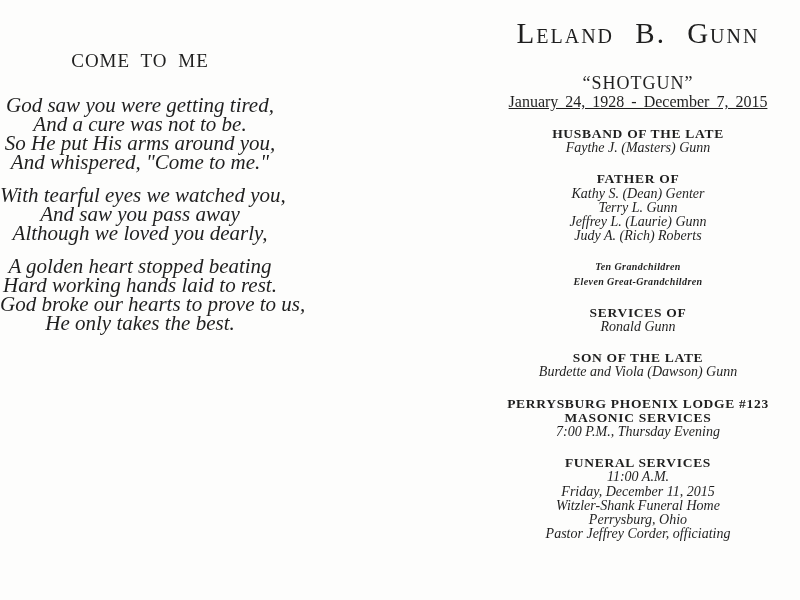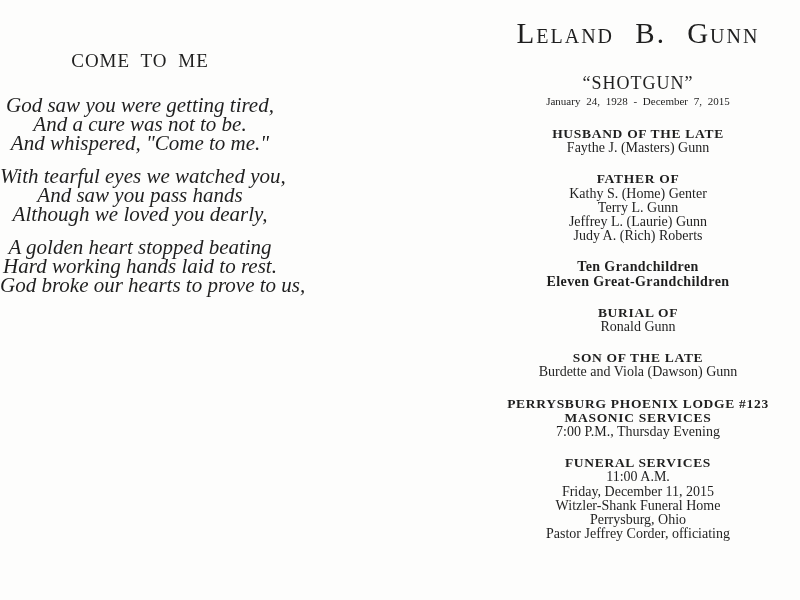--- a/index.html
+++ b/index.html
@@ -60,93 +60,97 @@
     white-space:nowrap;
   }
   .nickname{
     font-variant:small-caps;
     font-size:18px;
     line-height:19px;
     letter-spacing:1px;
     margin-top:26px;
   }
   .life-dates{
-    font-size:11px;
+    font-size:16px;
     line-height:17px;
     word-spacing:3px;
+    text-decoration:underline;
   }
   .sections{margin-top:17px;}
   .section{margin-bottom:17px;}
   .section-heading{
     font-size:13.5px;
     line-height:14.2px;
     font-weight:bold;
     letter-spacing:0.7px;
     white-space:nowrap;
   }
   .section-line{
     font-size:14px;
     line-height:14.2px;
     white-space:nowrap;
+    font-style:italic;
   }
   .section-line.bold{
     font-weight:bold;
-    font-size:14px;
+    font-size:10px;
     letter-spacing:0.4px;
     text-align:center;
   }
 </style>
 </head>
 <body>
 
 <div class="sheet">
 
   <div class="left-page">
     <h2 class="poem-title">COME TO ME</h2>
     <div id="stanzas">
         <div class="stanza">
           <div class="poem-line">God saw you were getting tired,</div>
           <div class="poem-line">And a cure was not to be.</div>
+          <div class="poem-line">So He put His arms around you,</div>
           <div class="poem-line">And whispered, "Come to me."</div>
         </div>
         <div class="stanza">
           <div class="poem-line">With tearful eyes we watched you,</div>
-          <div class="poem-line">And saw you pass hands</div>
+          <div class="poem-line">And saw you pass away</div>
           <div class="poem-line">Although we loved you dearly,</div>
         </div>
         <div class="stanza">
           <div class="poem-line">A golden heart stopped beating</div>
           <div class="poem-line">Hard working hands laid to rest.</div>
           <div class="poem-line">God broke our hearts to prove to us,</div>
+          <div class="poem-line">He only takes the best.</div>
         </div>
       </div>
   </div>
 
   <div class="right-page">
     <h1 class="deceased-name">Leland B. Gunn</h1>
     <div class="nickname">“SHOTGUN”</div>
     <div class="life-dates">January 24, 1928  -  December 7, 2015</div>
     <div id="sections" class="sections">
         <div class="section">
           <div class="section-heading">HUSBAND OF THE LATE</div>
           <div class="section-line">Faythe J. (Masters) Gunn</div>
         </div>
         <div class="section">
           <div class="section-heading">FATHER OF</div>
-          <div class="section-line">Kathy S. (Home) Genter</div>
+          <div class="section-line">Kathy S. (Dean) Genter</div>
           <div class="section-line">Terry L. Gunn</div>
           <div class="section-line">Jeffrey L. (Laurie) Gunn</div>
           <div class="section-line">Judy A. (Rich) Roberts</div>
         </div>
         <div class="section">
           <div class="section-line bold">Ten Grandchildren</div>
           <div class="section-line bold">Eleven Great-Grandchildren</div>
         </div>
         <div class="section">
-          <div class="section-heading">BURIAL OF</div>
+          <div class="section-heading">SERVICES OF</div>
           <div class="section-line">Ronald Gunn</div>
         </div>
         <div class="section">
           <div class="section-heading">SON OF THE LATE</div>
           <div class="section-line">Burdette and Viola (Dawson) Gunn</div>
         </div>
         <div class="section">
           <div class="section-heading">PERRYSBURG PHOENIX LODGE #123</div>
           <div class="section-heading">MASONIC SERVICES</div>
           <div class="section-line">7:00 P.M., Thursday Evening</div>

